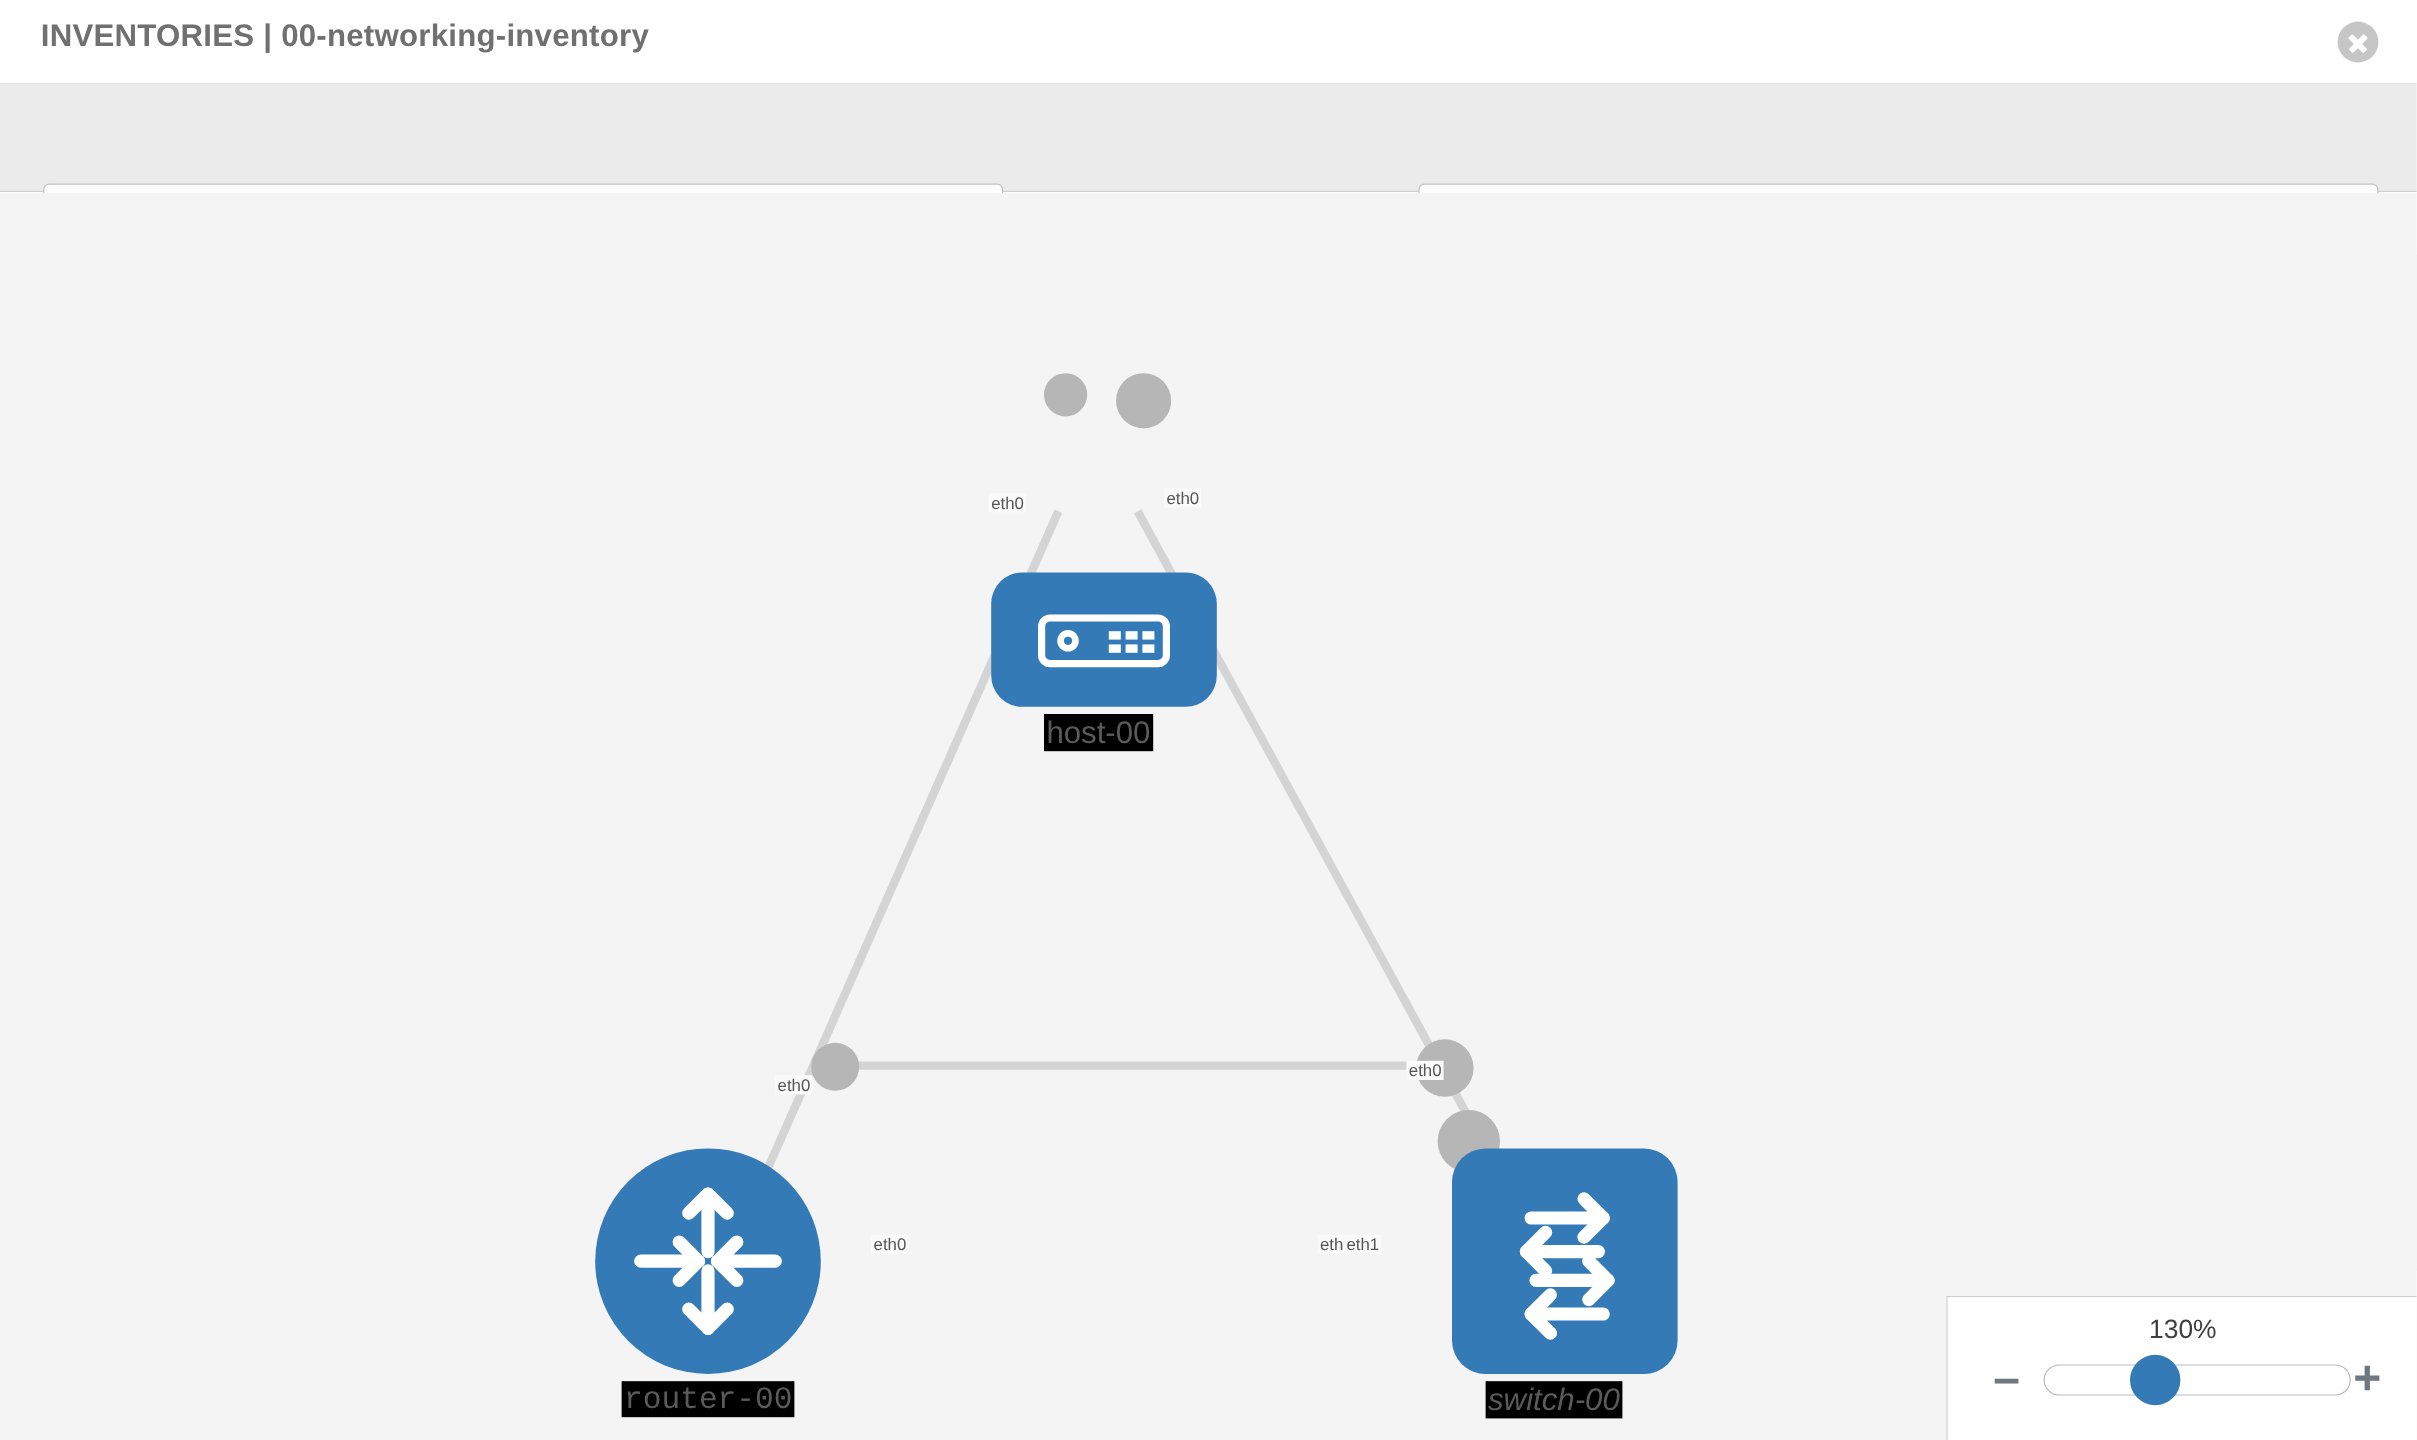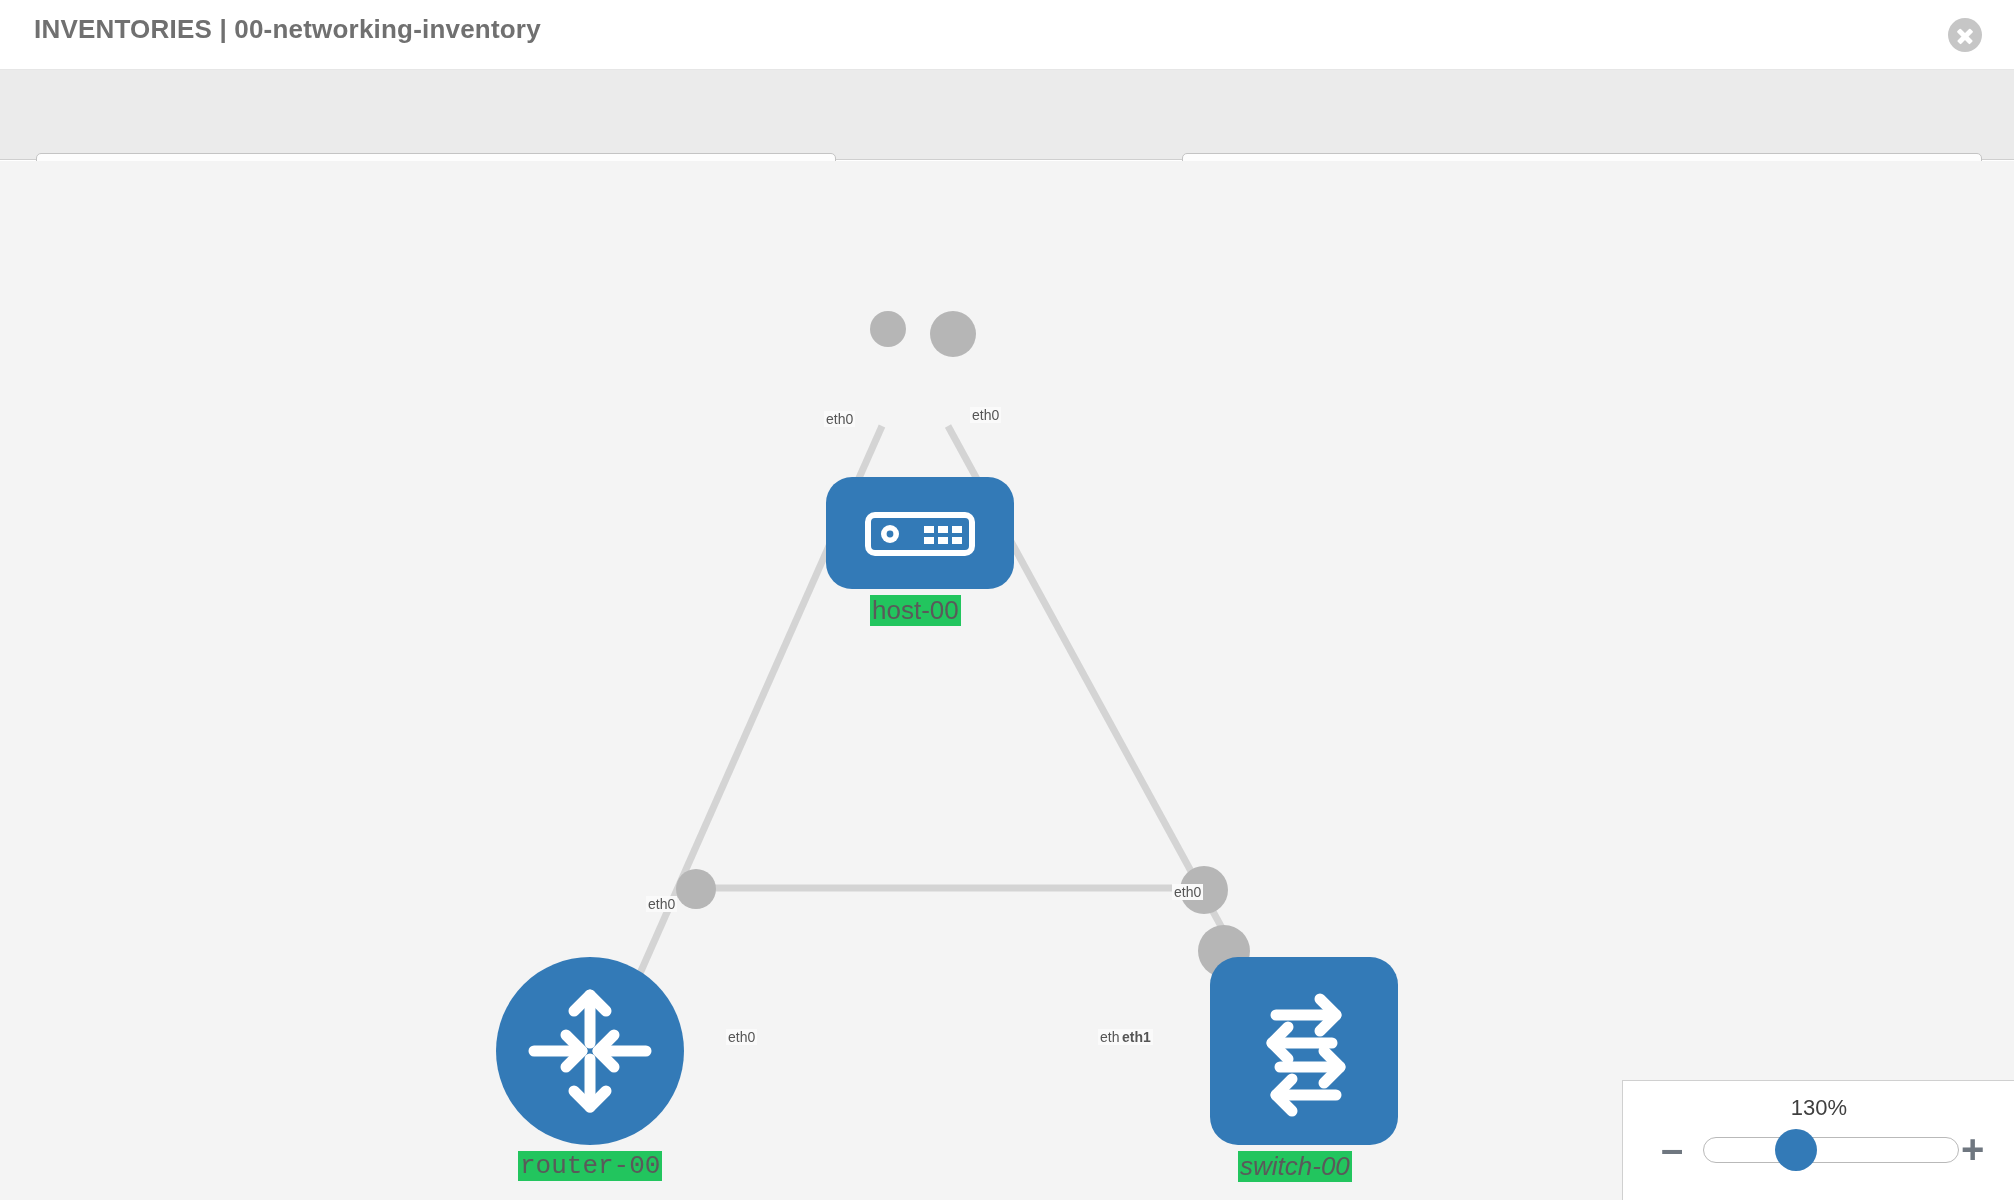--- a/index.html
+++ b/index.html
@@ -119,21 +119,21 @@
   }
   .node-shape {
     position: absolute;
     left: 0; top: 0;
     background: #337ab7;
   }
   .node-label {
     position: absolute;
     font-size: 26px;
     color: #5a5a5a;
-    background: #22c55e;
+    background: #000000;
     white-space: nowrap;
     padding: 0 2px;
   }
 
   
   #node-host .node-shape { width: 188px; height: 112px; border-radius: 26px; }
   #node-router .node-shape { width: 188px; height: 188px; border-radius: 50%; }
   #node-switch .node-shape { width: 188px; height: 188px; border-radius: 28px; }
 
   .iface-label {
@@ -319,21 +319,21 @@
     <div class="iface-label" style="left:970px; top:246px;">eth0</div>
 
     <div class="iface-label" style="left:646px; top:735px;">eth0</div>
 
     <div class="iface-label" style="left:1172px; top:723px;">eth0</div>
 
     <div class="iface-label" style="left:726px; top:868px;">eth0</div>
 
     <div class="iface-label" style="left:1098px; top:868px;">eth0</div>
 
-    <div class="iface-label" style="left:1120px; top:868px;font-weight:bold;">eth1</div>
+    <div class="iface-label" style="left:1120px; top:868px;">eth1</div>
 
     <div class="zoom-panel" style="top:919px;">
       <div class="zoom-value">130%</div>
       <div class="zoom-minus">–</div>
       <div class="zoom-track"></div>
       <div class="zoom-thumb"></div>
       <div class="zoom-plus">+</div>
     </div>
 
   </div>

